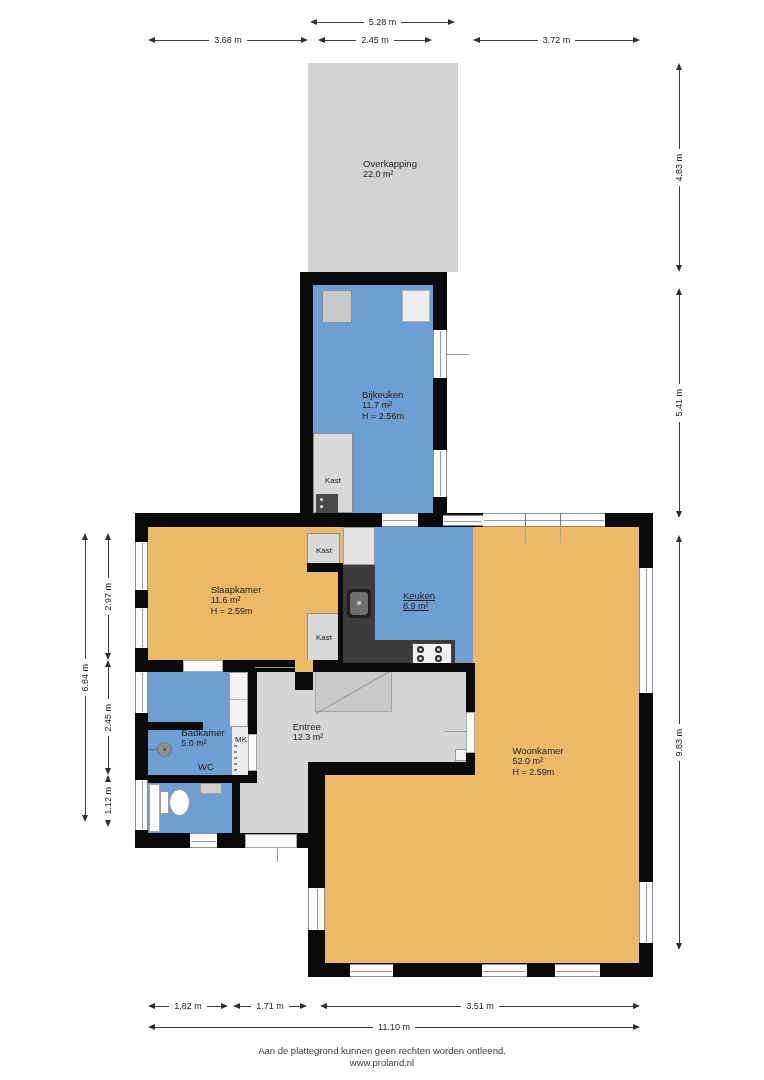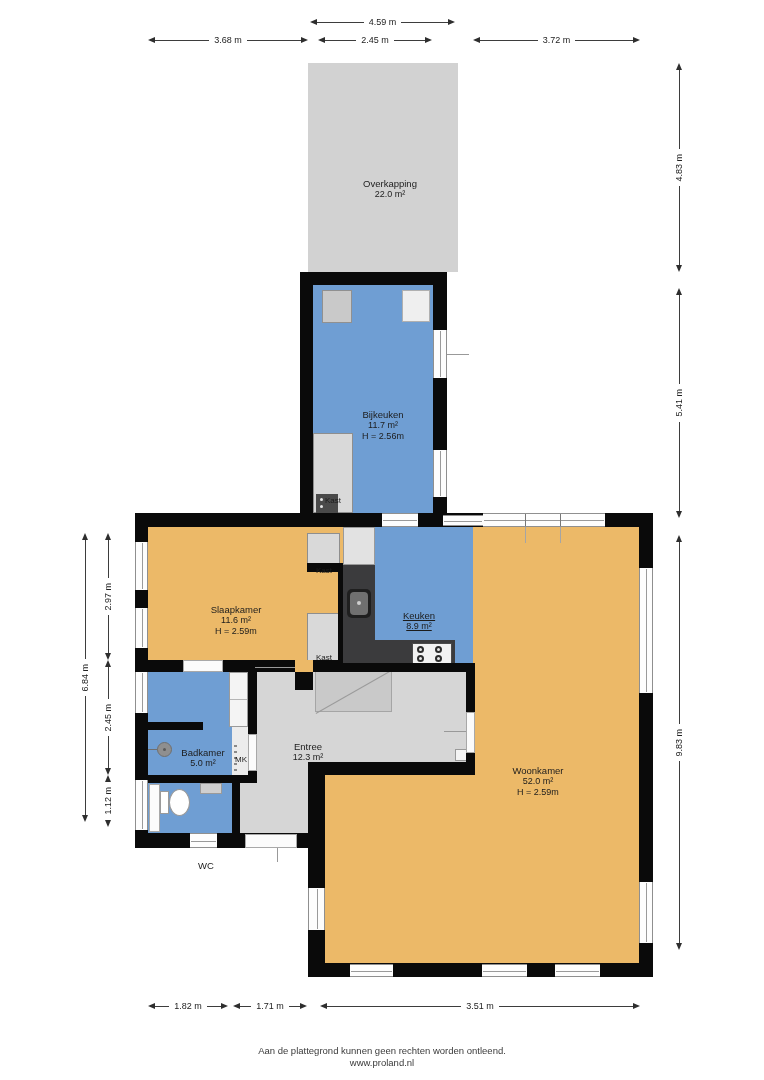--- a/index.html
+++ b/index.html
@@ -7,22 +7,22 @@
         font-family:"Liberation Sans", sans-serif;color:#1c1c1c;}
   .fill{position:absolute;}
   .wall{position:absolute;background:#0a0a0a;}
   .fx{position:absolute;box-sizing:border-box;}
   .win-v{position:absolute;background:#fdfdfd;border-left:1px solid #8f8f8f;border-right:1px solid #8f8f8f;box-sizing:border-box;}
   .win-v::after{content:"";position:absolute;top:1px;bottom:1px;left:50%;width:1px;background:#9a9a9a;}
   .win-h{position:absolute;background:#fdfdfd;border-top:1px solid #8f8f8f;border-bottom:1px solid #8f8f8f;box-sizing:border-box;}
   .win-h::after{content:"";position:absolute;left:1px;right:1px;top:50%;height:1px;background:#9a9a9a;}
   .door{position:absolute;background:#fbfbfb;border:1px solid #a8a8a8;box-sizing:border-box;}
   .line{position:absolute;background:#999;}
-  .room-label{position:absolute;transform:translate(-50%,-50%);text-align:center;
-              font-size:9px;line-height:11px;white-space:nowrap;margin-top:20px;}
+  .room-label{position:absolute;transform:translate(-50%,-50%);
+              font-size:9px;line-height:11px;white-space:nowrap;}
   .room-label .nm{font-size:9.5px;}
   .small-label{font-size:8px;}
   .dim-h{position:absolute;display:flex;align-items:center;height:12px;font-size:9px;color:#222;}
   .dim-h .ln{flex:1;height:1px;background:#3d3d3d;}
   .dim-h .lab{padding:0 5px;white-space:nowrap;}
   .dim-v{position:absolute;display:flex;flex-direction:column;align-items:center;width:12px;font-size:9px;color:#222;}
   .dim-v .ln{flex:1;width:1px;background:#3d3d3d;}
   .dim-v .lab{padding:5px 0;white-space:nowrap;writing-mode:vertical-rl;transform:rotate(180deg);}
   .arr{width:0;height:0;border-style:solid;flex:0 0 auto;}
   .arr-l{border-width:3.5px 7px 3.5px 0;border-color:transparent #2e2e2e transparent transparent;}
@@ -171,36 +171,36 @@
     <div>8.9 m²</div>
   </div>
   <div class="room-label" style="left:203px;top:738px;">
     <div class="nm">Badkamer</div>
     <div>5.0 m²</div>
   </div>
   <div class="room-label" style="left:308px;top:732px;">
     <div class="nm">Entree</div>
     <div>12.3 m²</div>
   </div>
-  <div class="room-label" style="left:206px;top:845px;">
+  <div class="room-label" style="left:206px;top:766px;">
     <div class="nm">WC</div>
   </div>
   <div class="room-label small-label" style="left:241px;top:739px;">
     <div>MK</div>
   </div>
   <div class="room-label" style="left:538px;top:761px;">
     <div class="nm">Woonkamer</div>
     <div>52.0 m²</div>
     <div>H = 2.59m</div>
   </div>
 
   <div class="dim-h" style="left:310px;top:16px;width:145px;">
     <span class="arr arr-l"></span>
       <span class="ln"></span>
-      <span class="lab">4.59 m</span>
+      <span class="lab">5.28 m</span>
       <span class="ln"></span>
       <span class="arr arr-r"></span>
   </div>
   <div class="dim-h" style="left:148px;top:34px;width:160px;">
     <span class="arr arr-l"></span>
       <span class="ln"></span>
       <span class="lab">3.68 m</span>
       <span class="ln"></span>
       <span class="arr arr-r"></span>
   </div>
@@ -281,20 +281,27 @@
     <span class="arr arr-l"></span>
       <span class="ln"></span>
       <span class="lab">1.71 m</span>
       <span class="ln"></span>
       <span class="arr arr-r"></span>
   </div>
   <div class="dim-h" style="left:320px;top:1000px;width:320px;">
     <span class="arr arr-l"></span>
       <span class="ln"></span>
       <span class="lab">3.51 m</span>
+      <span class="ln"></span>
+      <span class="arr arr-r"></span>
+  </div>
+  <div class="dim-h" style="left:148px;top:1021px;width:492px;">
+    <span class="arr arr-l"></span>
+      <span class="ln"></span>
+      <span class="lab">11.10 m</span>
       <span class="ln"></span>
       <span class="arr arr-r"></span>
   </div>
 
   <div class="footer" style="top:1045px;">Aan de plattegrond kunnen geen rechten worden ontleend.</div>
   <div class="footer" style="top:1057px;">www.proland.nl</div>
 
 </div>
 
 </body></html>

